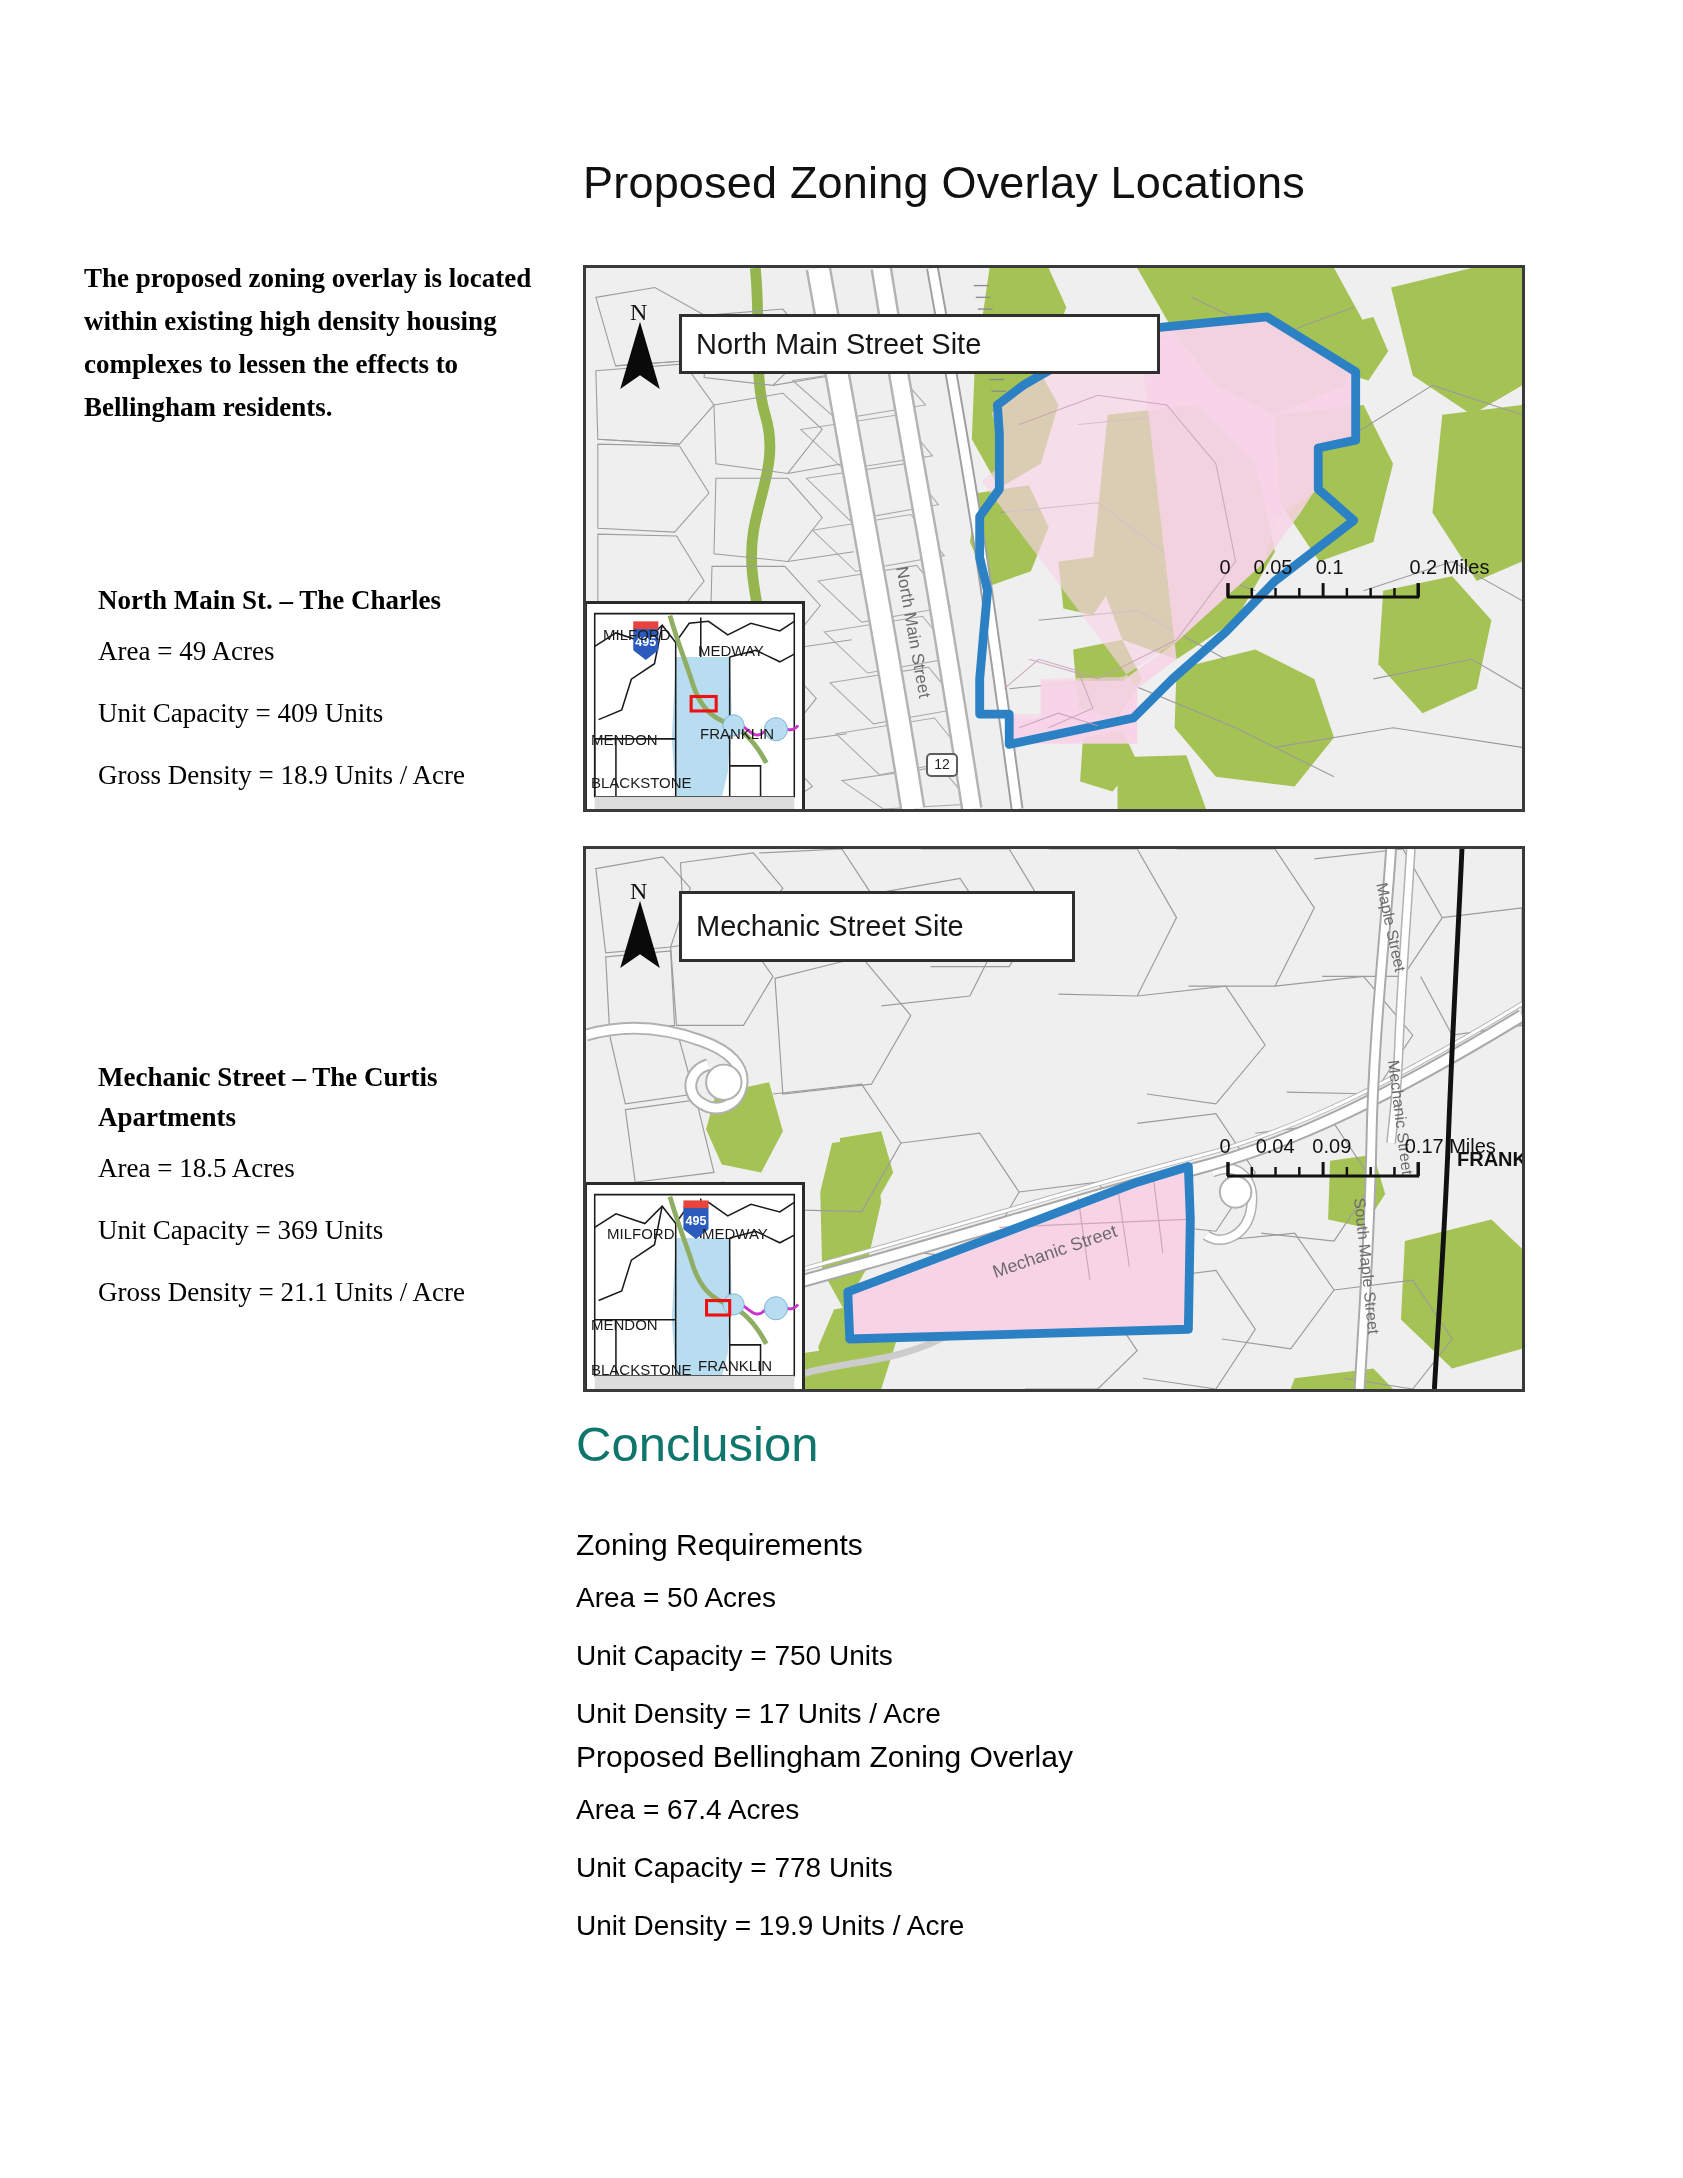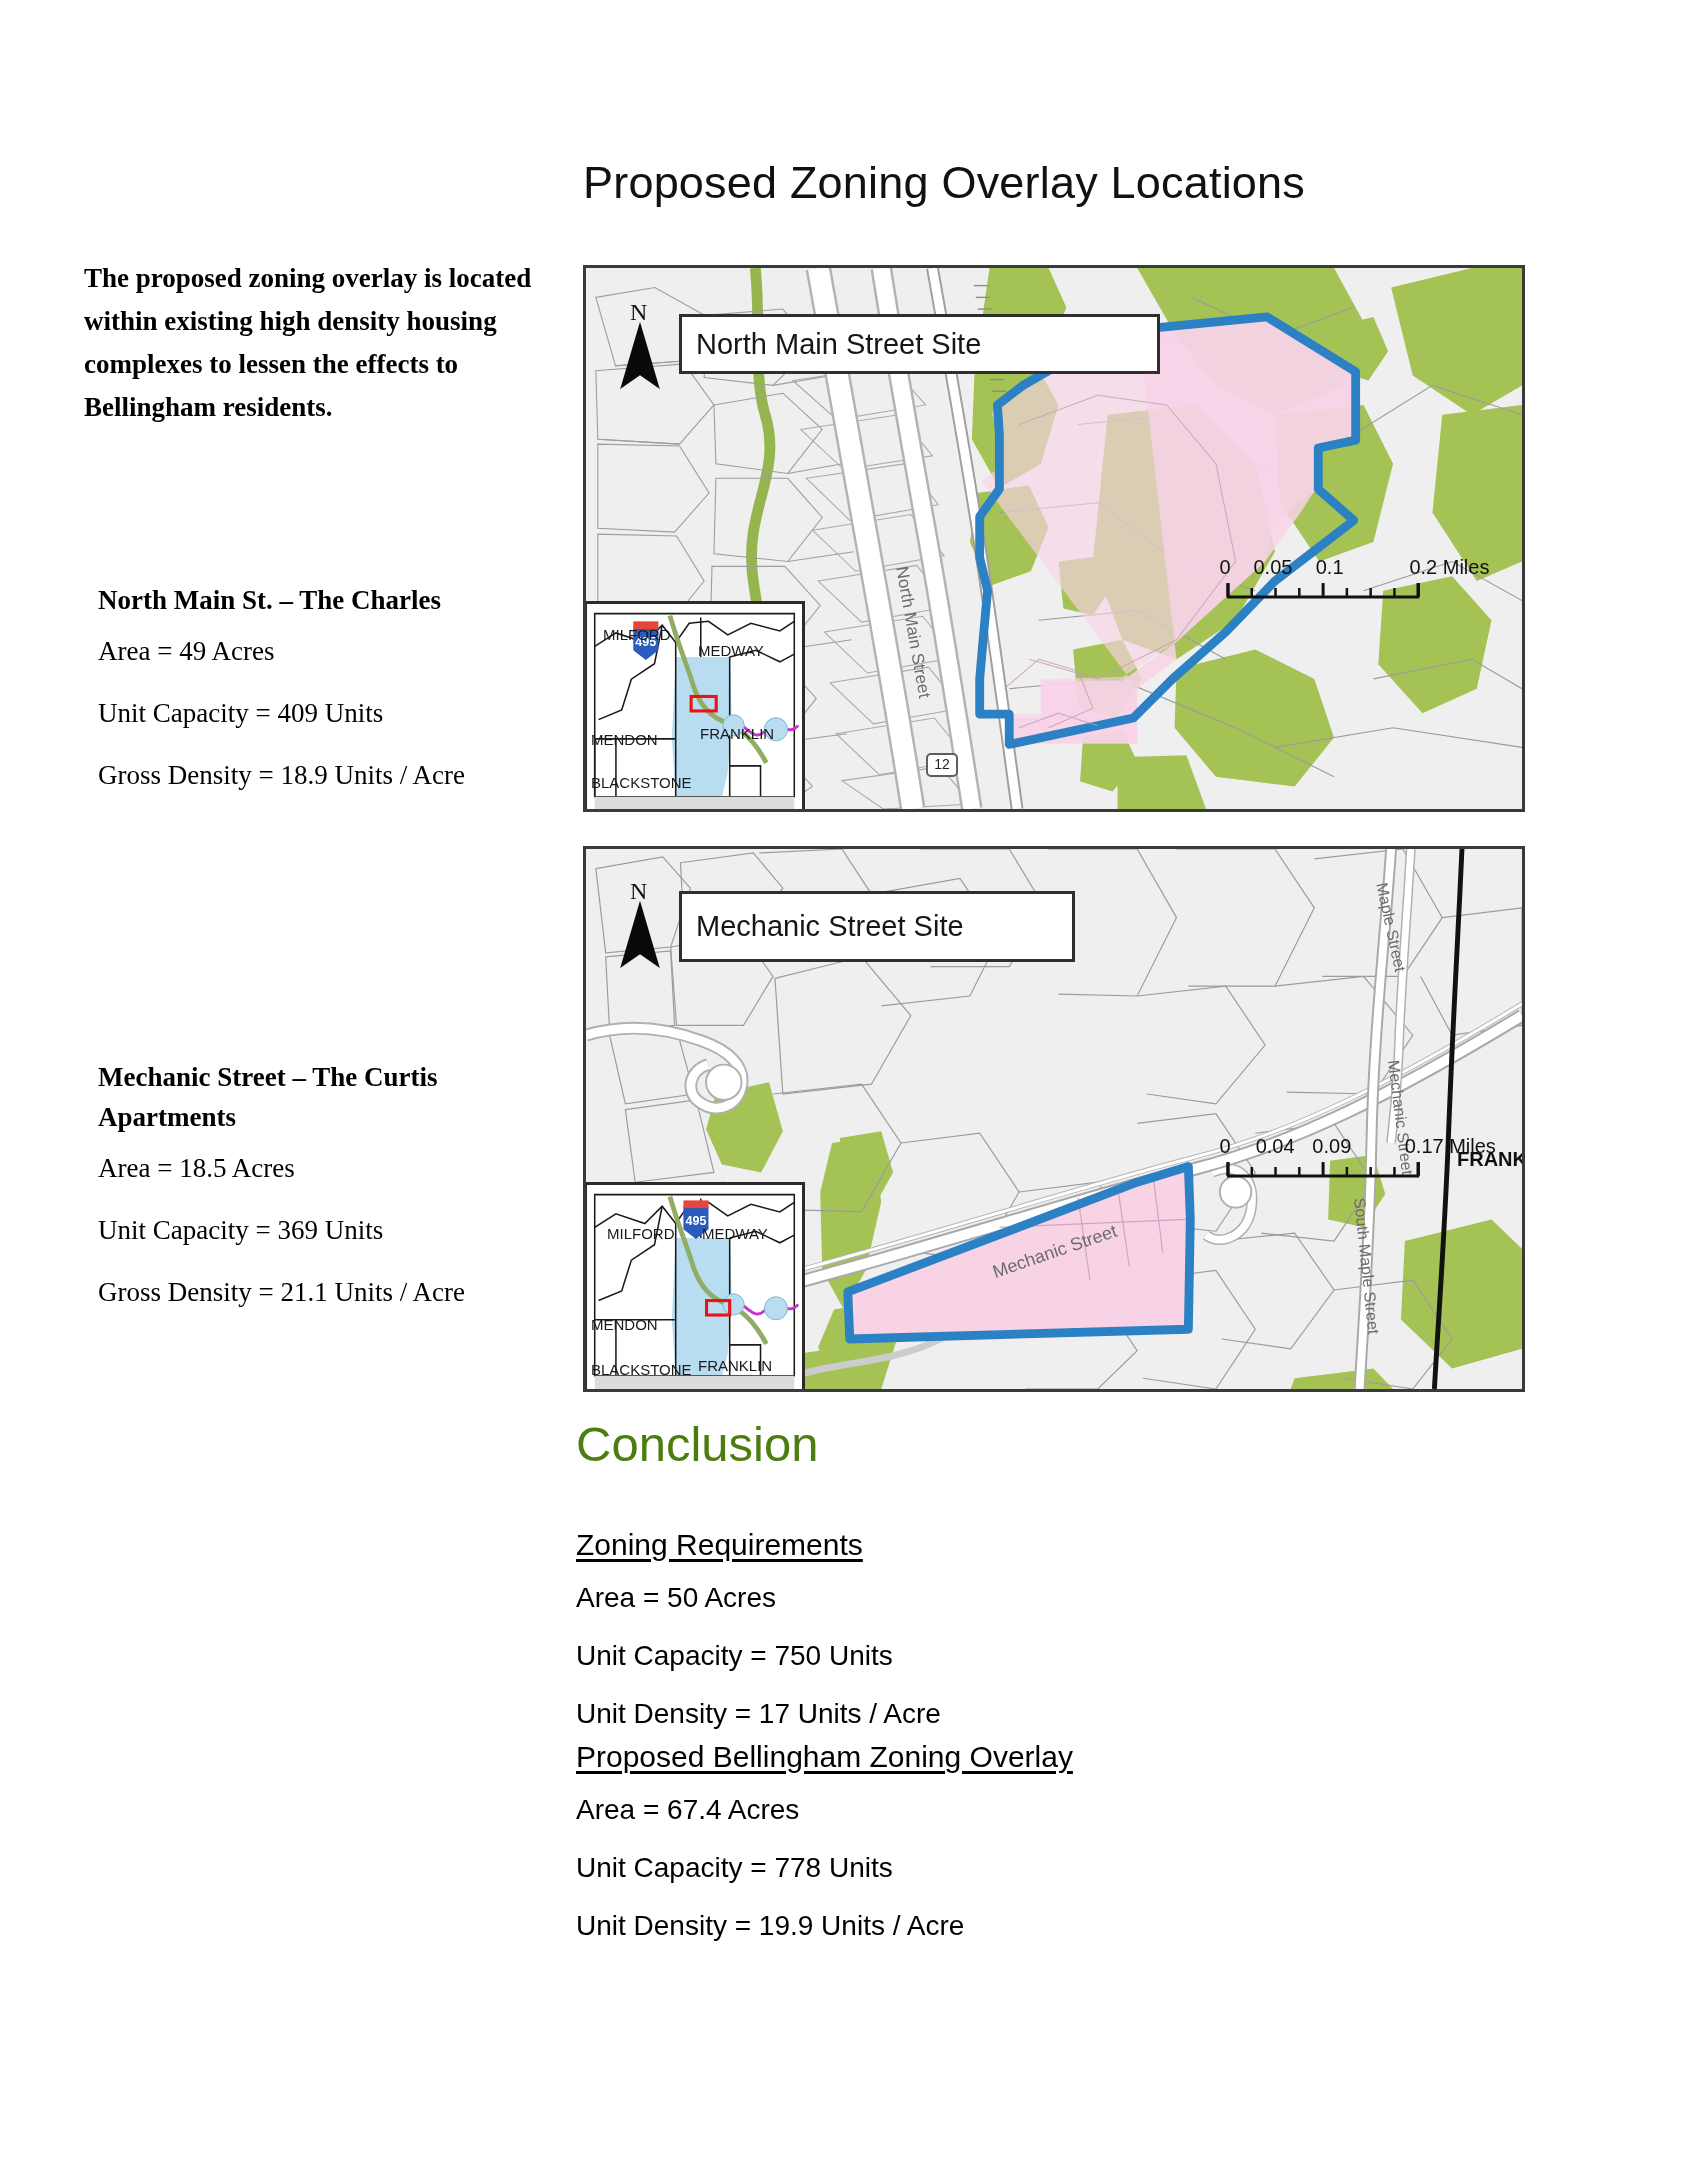--- a/index.html
+++ b/index.html
@@ -201,31 +201,30 @@
   }
 
   
   .conclusion-title {
     position: absolute;
     left: 576px;
     top: 1416px;
     font-family: "Liberation Sans", sans-serif;
     font-size: 49px;
     line-height: 57px;
-    color: #4d7c0f;
+    color: #0f766e;
     white-space: nowrap;
   }
   .conc-block { position: absolute; left: 576px; width: 713px; }
   #conc-requirements { top: 1525px; }
   #conc-overlay { top: 1737px; }
   .conc-heading {
     font-family: "Liberation Sans", sans-serif;
     font-size: 30px;
     line-height: 40px;
-    text-decoration: underline;
     text-underline-offset: 4px;
     margin: 0 0 16px 0;
     display: inline-block;
   }
   .conc-line {
     font-family: "Liberation Sans", sans-serif;
     font-size: 28px;
     line-height: 34px;
     margin: 0 0 24px 0;
   }

